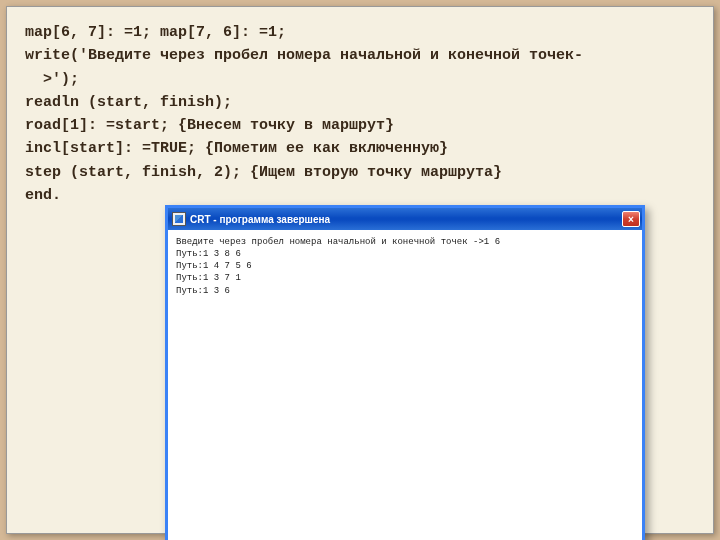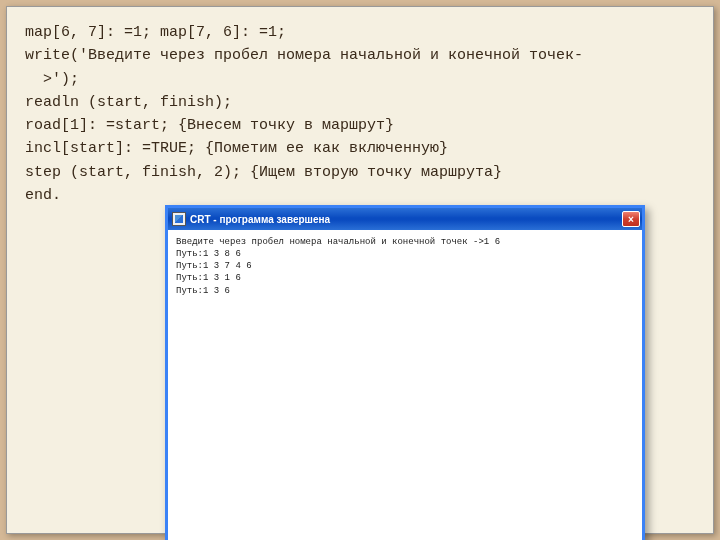--- a/index.html
+++ b/index.html
@@ -18,21 +18,21 @@
       right: 6px;
       bottom: 6px;
       background: #f5f0e1;
       border: 1px solid #999;
       box-shadow: 2px 2px 6px rgba(0,0,0,0.3);
       padding: 14px 18px;
     }
     .code-block {
       font-family: "Courier New", monospace;
       font-size: 15px;
-      font-weight: normal;
+      font-weight: bold;
       color: #3a2a1a;
       line-height: 1.55;
       white-space: pre-wrap;
     }
     .window {
       position: absolute;
       top: 198px;
       left: 158px;
       width: 480px;
       height: 393px;
@@ -149,22 +149,22 @@
 <span>end.</span></div>
 
   <div class="window">
     <div class="titlebar">
       <div class="icon"></div>
       <div class="title">CRT - программа завершена</div>
       <div class="close-btn">×</div>
     </div>
     <div class="output"><span>Введите через пробел номера начальной и конечной точек -&gt;1 6</span>
 <span>Путь:1 3 8 6</span>
-<span>Путь:1 3 7 4 6</span>
-<span>Путь:1 3 1 6</span>
+<span>Путь:1 4 7 5 6</span>
+<span>Путь:1 3 7 1</span>
 <span>Путь:1 3 6</span></div>
     <div class="statusbar">
       <div class="panel narrow"></div>
       <div class="panel narrow"></div>
       <div class="panel flex"></div>
       <div class="grip"></div>
     </div>
   </div>
 </div>
 

